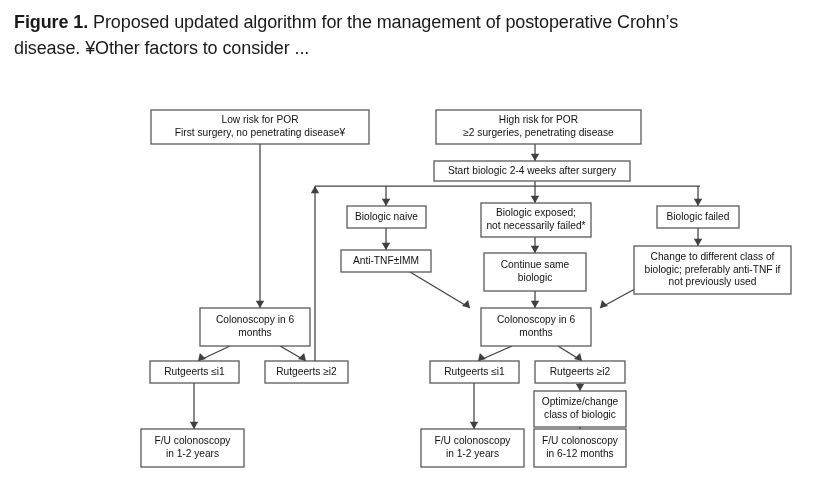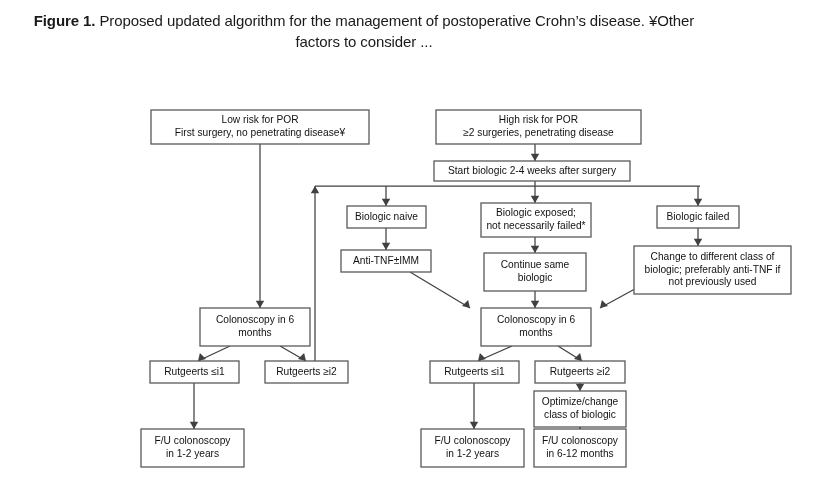--- a/index.html
+++ b/index.html
@@ -13,25 +13,24 @@
     font-family: "Liberation Sans", sans-serif;
     color: #000000;
     overflow: hidden;
     position: relative;
   }
   #caption {
     position: absolute;
     left: 14px;
     top: 10px;
     width: 700px;
-    font-size: 15px;
+    font-size: 18px;
     line-height: 1.42;
     color: #1a1a1a;
     letter-spacing: -0.1px;
-    text-align: center;
   }
   #caption .fig-label {
     font-weight: bold;
   }
   #flow-wrap {
     position: absolute;
     left: 0;
     top: 78px;
     width: 672px;
     height: 424px;

